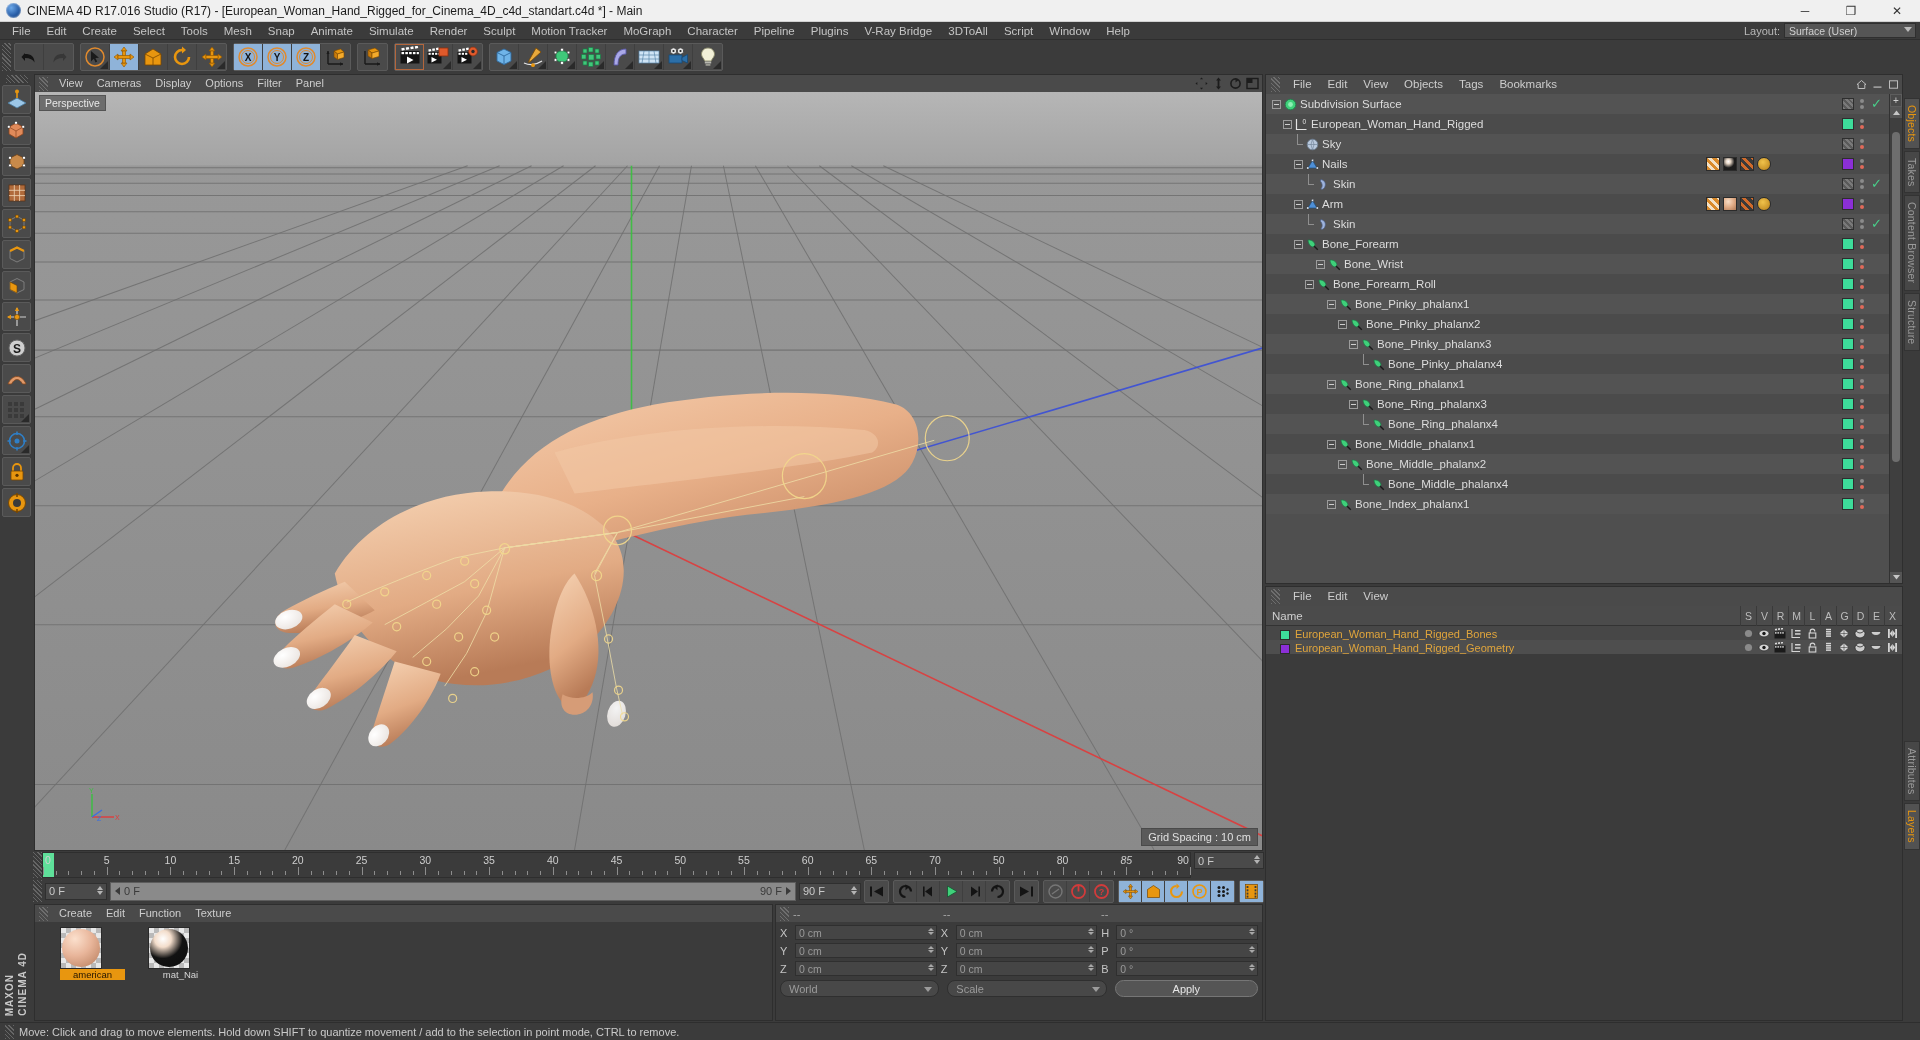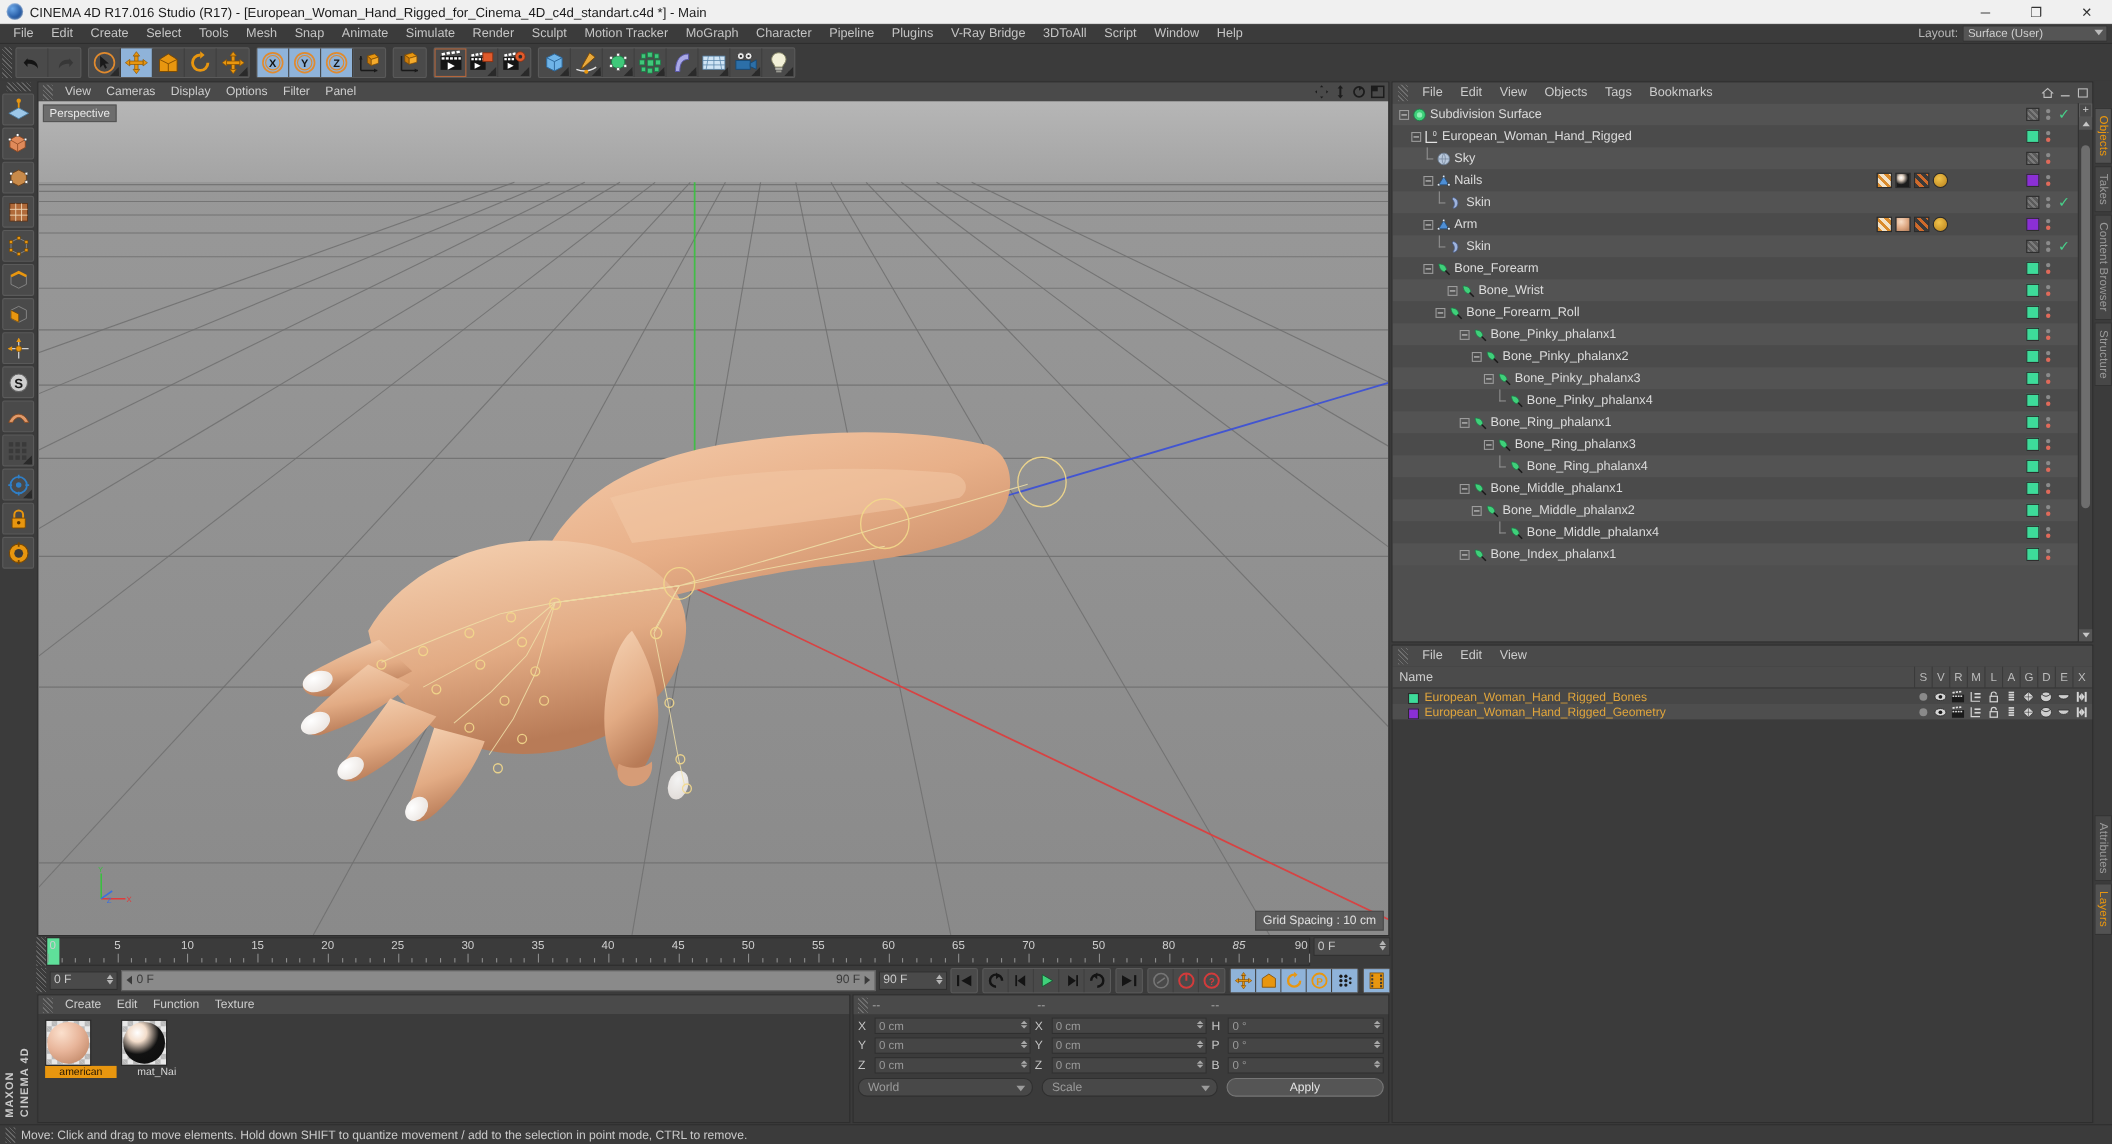--- a/index.html
+++ b/index.html
@@ -117,21 +117,21 @@
   .pbtn.on{background:#8fb3d9;}
 
   
   .bottomrow{flex:0 0 118px;display:flex;gap:2px;padding:0 1px 1px 1px;}
   .matpanel{flex:1;background:#3b3b3b;border:1px solid #2e2e2e;display:flex;flex-direction:column;}
   .matmenu{height:17px;background:#4a4a4a;display:flex;align-items:center;flex:0 0 17px;}
   .matmenu .grip2{width:9px;height:14px;opacity:.45;margin:0 4px;
     background-image:repeating-linear-gradient(45deg,#9a9a9a 0 1px,transparent 1px 3px);}
   .matmenu .vm{padding:0 7px;font-size:11px;line-height:17px;color:#cdcdcd;}
   .matgrid{flex:1;display:flex;gap:4px;padding:5px 6px;align-items:flex-start;background:#3b3b3b;}
-  .matcell{width:65px;}
+  .matcell{width:65px;margin-left:19px;}
   .matswatch{width:42px;height:42px;border:1px solid #2a2a2a;position:relative;overflow:hidden;
      background-image:linear-gradient(45deg,#b9b9b9 25%,transparent 25%,transparent 75%,#b9b9b9 75%),
                       linear-gradient(45deg,#b9b9b9 25%,#e8e8e8 25%,#e8e8e8 75%,#b9b9b9 75%);
      background-size:10px 10px;background-position:0 0,5px 5px;}
   .matball{position:absolute;left:50%;top:50%;transform:translate(-50%,-50%);width:38px;height:38px;border-radius:50%;}
   .matname{font-size:9.5px;text-align:center;line-height:11px;height:11px;overflow:hidden;
      white-space:nowrap;color:#d6d6d6;}
   .matname.sel{background:#e8960f;color:#241500;}
 
   .coordpanel{flex:0 0 488px;background:#3b3b3b;border:1px solid #2e2e2e;display:flex;flex-direction:column;}

